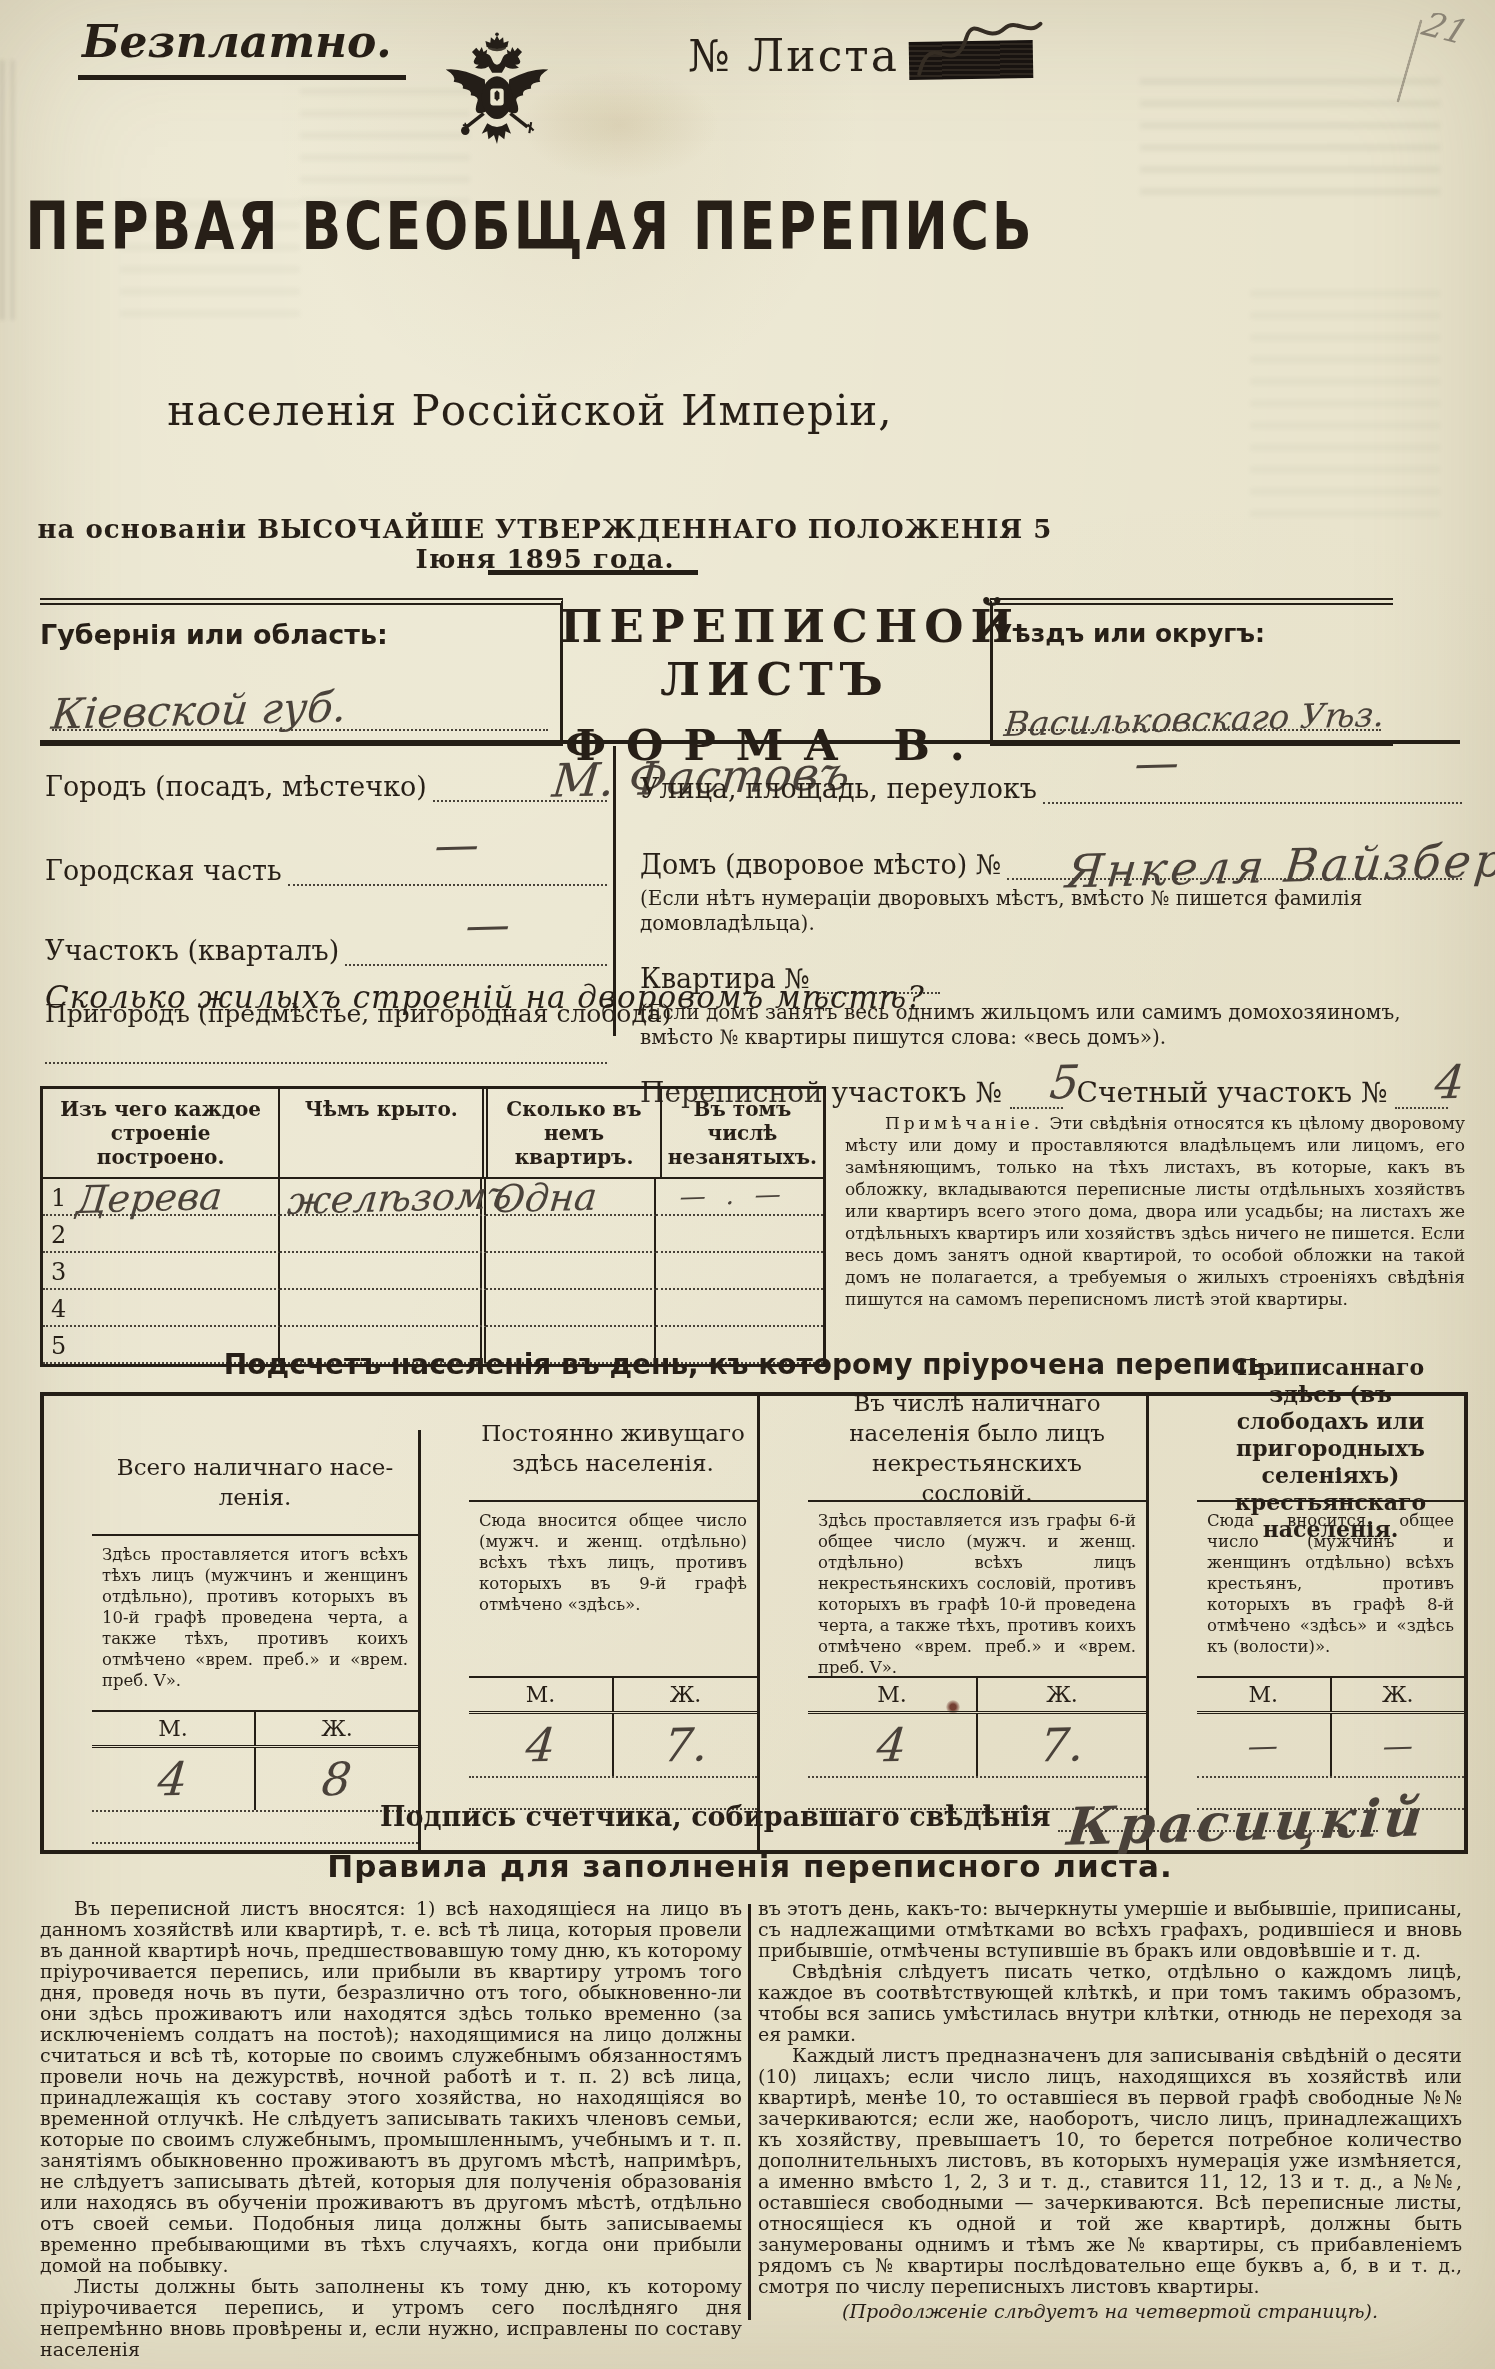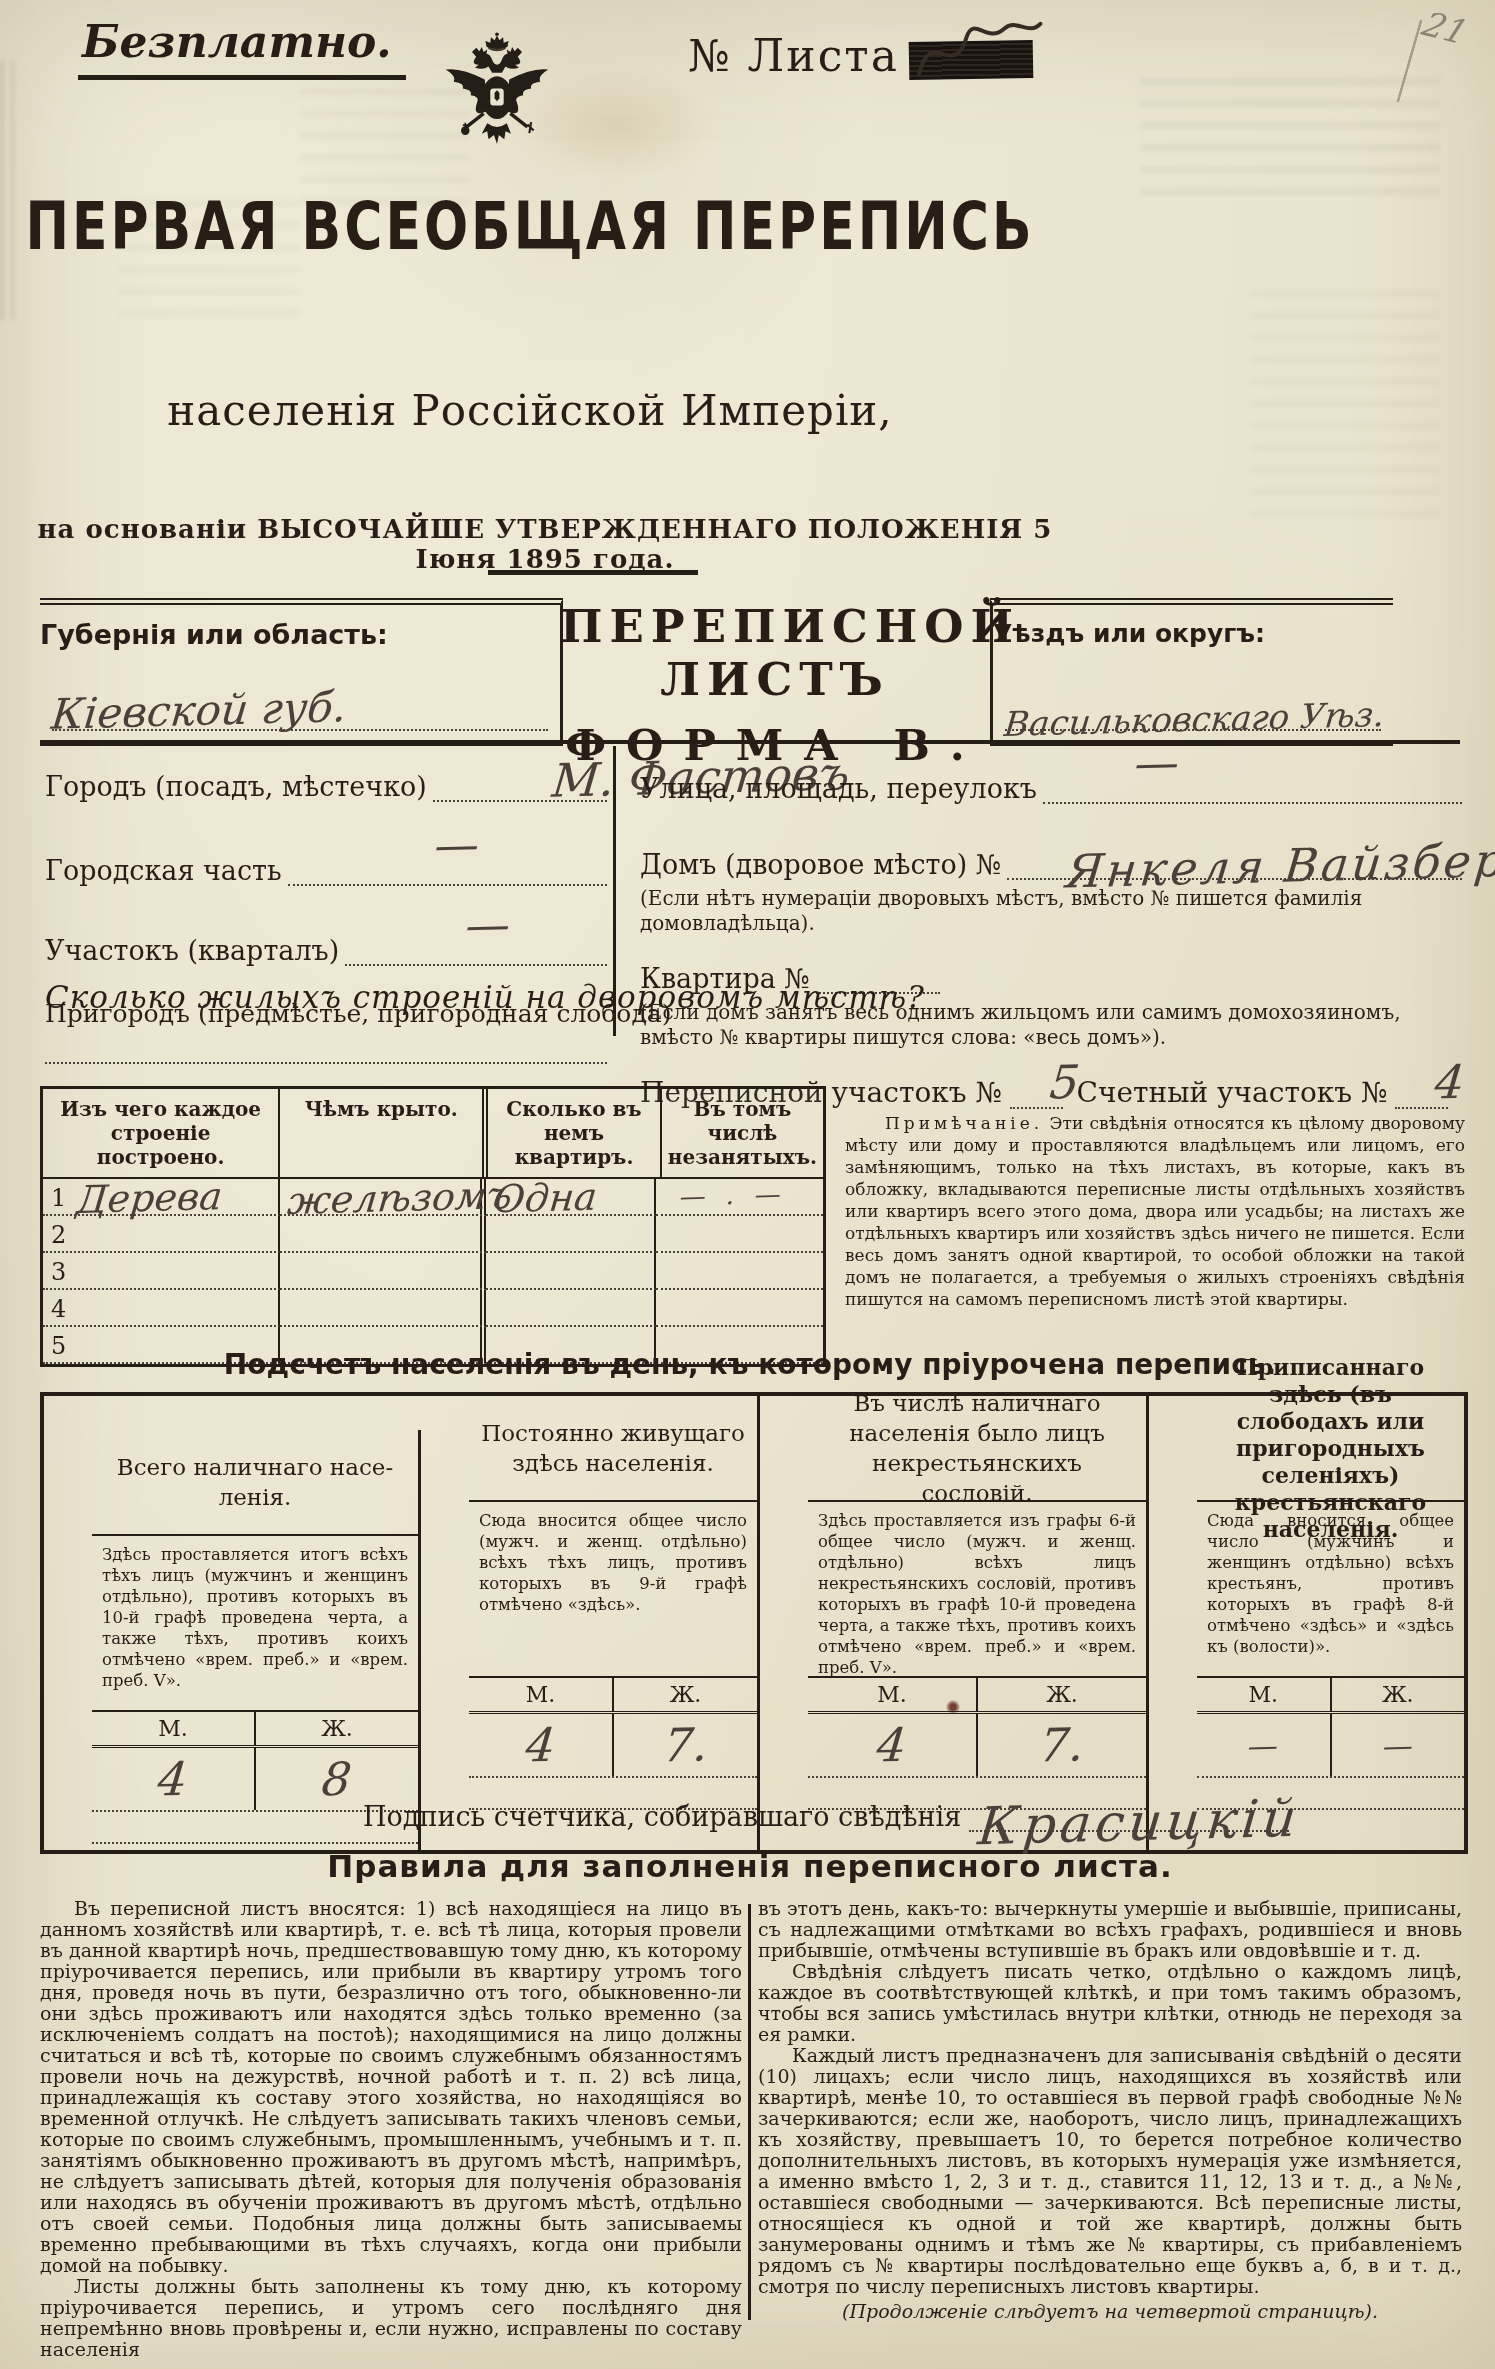--- a/index.html
+++ b/index.html
@@ -107,21 +107,21 @@
   .pg-desc{height:158px;font-size:16.5px;line-height:21px;text-align:justify;padding:8px 10px;}
   .pg-mf{display:flex;border-top:2px solid #241e16;border-bottom:3px double #241e16;}
   .pg-mf span{flex:1;text-align:center;font-size:22px;padding:4px 0;}
   .pg-mf span:first-child{border-right:2px solid #241e16;}
   .pg-vals{display:flex;height:62px;border-bottom:2px dotted #474138;}
   .pg-vals .cell{flex:1;display:flex;align-items:center;justify-content:center;}
   .pg-vals .cell:first-child{border-right:2px solid #241e16;}
   .pg-vals .hw{font-size:46px;}
   .pg-empty{height:30px;border-bottom:2px dotted #474138;margin-bottom:6px;}
   
-  .sig-row{left:363px;top:1800px;display:flex;align-items:center;}
+  .sig-row{left:380px;top:1800px;display:flex;align-items:center;font-weight:bold;}
   .sig-label{font-size:27px;white-space:nowrap;}
   .sig-dot{position:relative;width:320px;border-bottom:2px dotted #474138;height:30px;margin-left:8px;}
   .sig-hw{position:absolute;left:10px;bottom:-22px;font-size:52px;letter-spacing:4px;}
   
   .rules-title{left:40px;top:1848px;width:1420px;text-align:center;
     font-family:"DejaVu Sans", sans-serif;font-weight:bold;font-size:31px;letter-spacing:1px;}
   .rcol{top:1898px;font-size:19px;line-height:21px;text-align:justify;}
   .rcol p{margin:0;text-indent:34px;}
   .rcol-left{left:40px;width:702px;}
   .rcol-right{left:758px;width:704px;}

